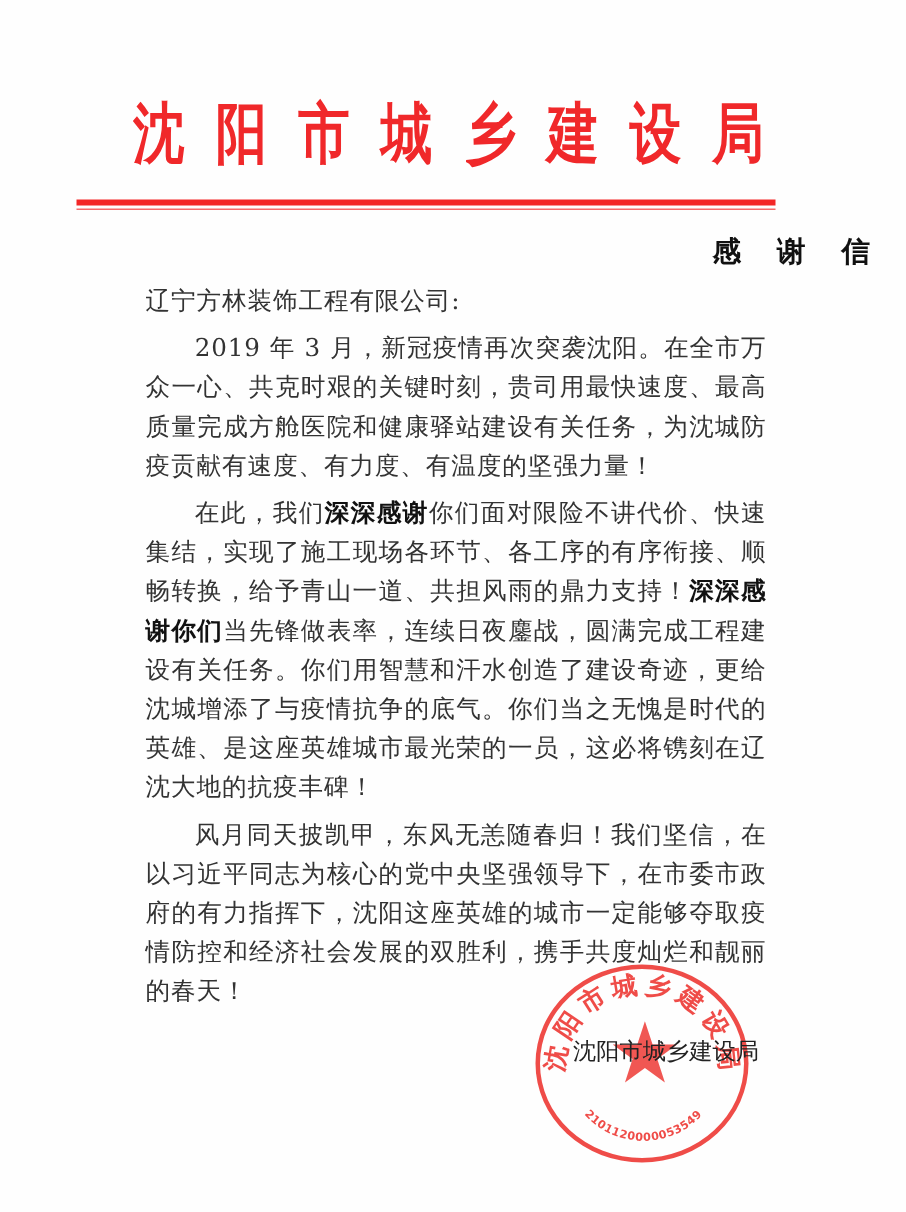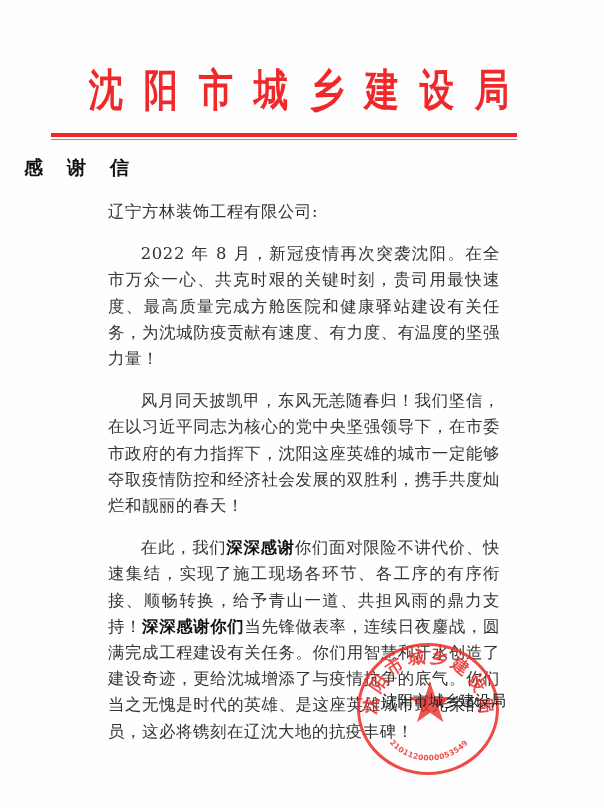--- a/index.html
+++ b/index.html
@@ -53,40 +53,40 @@
       top: 139px;
       width: 466px;
       height: 1px;
       background: #f56a6a;
     }
     .title {
       position: absolute;
       left: 0;
       top: 155px;
       width: 604px;
-      text-align: left;
+      text-align: right;
       font-size: 19px;
       font-weight: bold;
       color: #111;
       letter-spacing: 24px;
       text-indent: 24px;
     }
     .body-text {
       position: absolute;
       left: 92px;
       top: 183px;
       width: 424px;
       font-size: 16.4px;
       line-height: 26.2px;
       color: #333;
       text-align: justify;
       letter-spacing: 0.6px;
     }
     .body-text p {
-      margin: 16px;
+      margin: 5px;
       text-indent: 2em;
     }
     .body-text p.salutation {
       text-indent: 0;
     }
     .body-text b {
       color: #111;
       font-weight: bold;
     }
     .seal {
@@ -151,23 +151,23 @@
     <span>局</span>
   </div>
 
   <div class="rule-thick"></div>
   <div class="rule-thin"></div>
 
   <div class="title">感谢信</div>
 
   <div class="body-text">
     <p class="salutation">辽宁方林装饰工程有限公司:</p>
-    <p>2022 年 8 月，新冠疫情再次突袭沈阳。在全市万众一心、共克时艰的关键时刻，贵司用最快速度、最高质量完成方舱医院和健康驿站建设有关任务，为沈城防疫贡献有速度、有力度、有温度的坚强力量！</p>
+    <p>2019 年 3 月，新冠疫情再次突袭沈阳。在全市万众一心、共克时艰的关键时刻，贵司用最快速度、最高质量完成方舱医院和健康驿站建设有关任务，为沈城防疫贡献有速度、有力度、有温度的坚强力量！</p>
+    <p><span>在此，我们</span><b>深深感谢</b><span>你们面对限险不讲代价、快速集结，实现了施工现场各环节、各工序的有序衔接、顺畅转换，给予青山一道、共担风雨的鼎力支持！</span><b>深深感谢你们</b><span>当先锋做表率，连续日夜鏖战，圆满完成工程建设有关任务。你们用智慧和汗水创造了建设奇迹，更给沈城增添了与疫情抗争的底气。你们当之无愧是时代的英雄、是这座英雄城市最光荣的一员，这必将镌刻在辽沈大地的抗疫丰碑！</span></p>
     <p>风月同天披凯甲，东风无恙随春归！我们坚信，在以习近平同志为核心的党中央坚强领导下，在市委市政府的有力指挥下，沈阳这座英雄的城市一定能够夺取疫情防控和经济社会发展的双胜利，携手共度灿烂和靓丽的春天！</p>
-    <p><span>在此，我们</span><b>深深感谢</b><span>你们面对限险不讲代价、快速集结，实现了施工现场各环节、各工序的有序衔接、顺畅转换，给予青山一道、共担风雨的鼎力支持！</span><b>深深感谢你们</b><span>当先锋做表率，连续日夜鏖战，圆满完成工程建设有关任务。你们用智慧和汗水创造了建设奇迹，更给沈城增添了与疫情抗争的底气。你们当之无愧是时代的英雄、是这座英雄城市最光荣的一员，这必将镌刻在辽沈大地的抗疫丰碑！</span></p>
   </div>
 
   <div class="seal">
     <svg class="seal-arc-text" viewBox="0 0 136 126">
       <defs>
         <path id="arcTop" d="M 18 80 A 52 50 0 1 1 118 80"></path>
         <path id="arcBottom" d="M 26 92 A 50 46 0 0 0 112 92"></path>
       </defs>
       <text font-size="17" letter-spacing="4">
         <textPath href="#arcTop" startOffset="6%">沈阳市城乡建设局</textPath>

